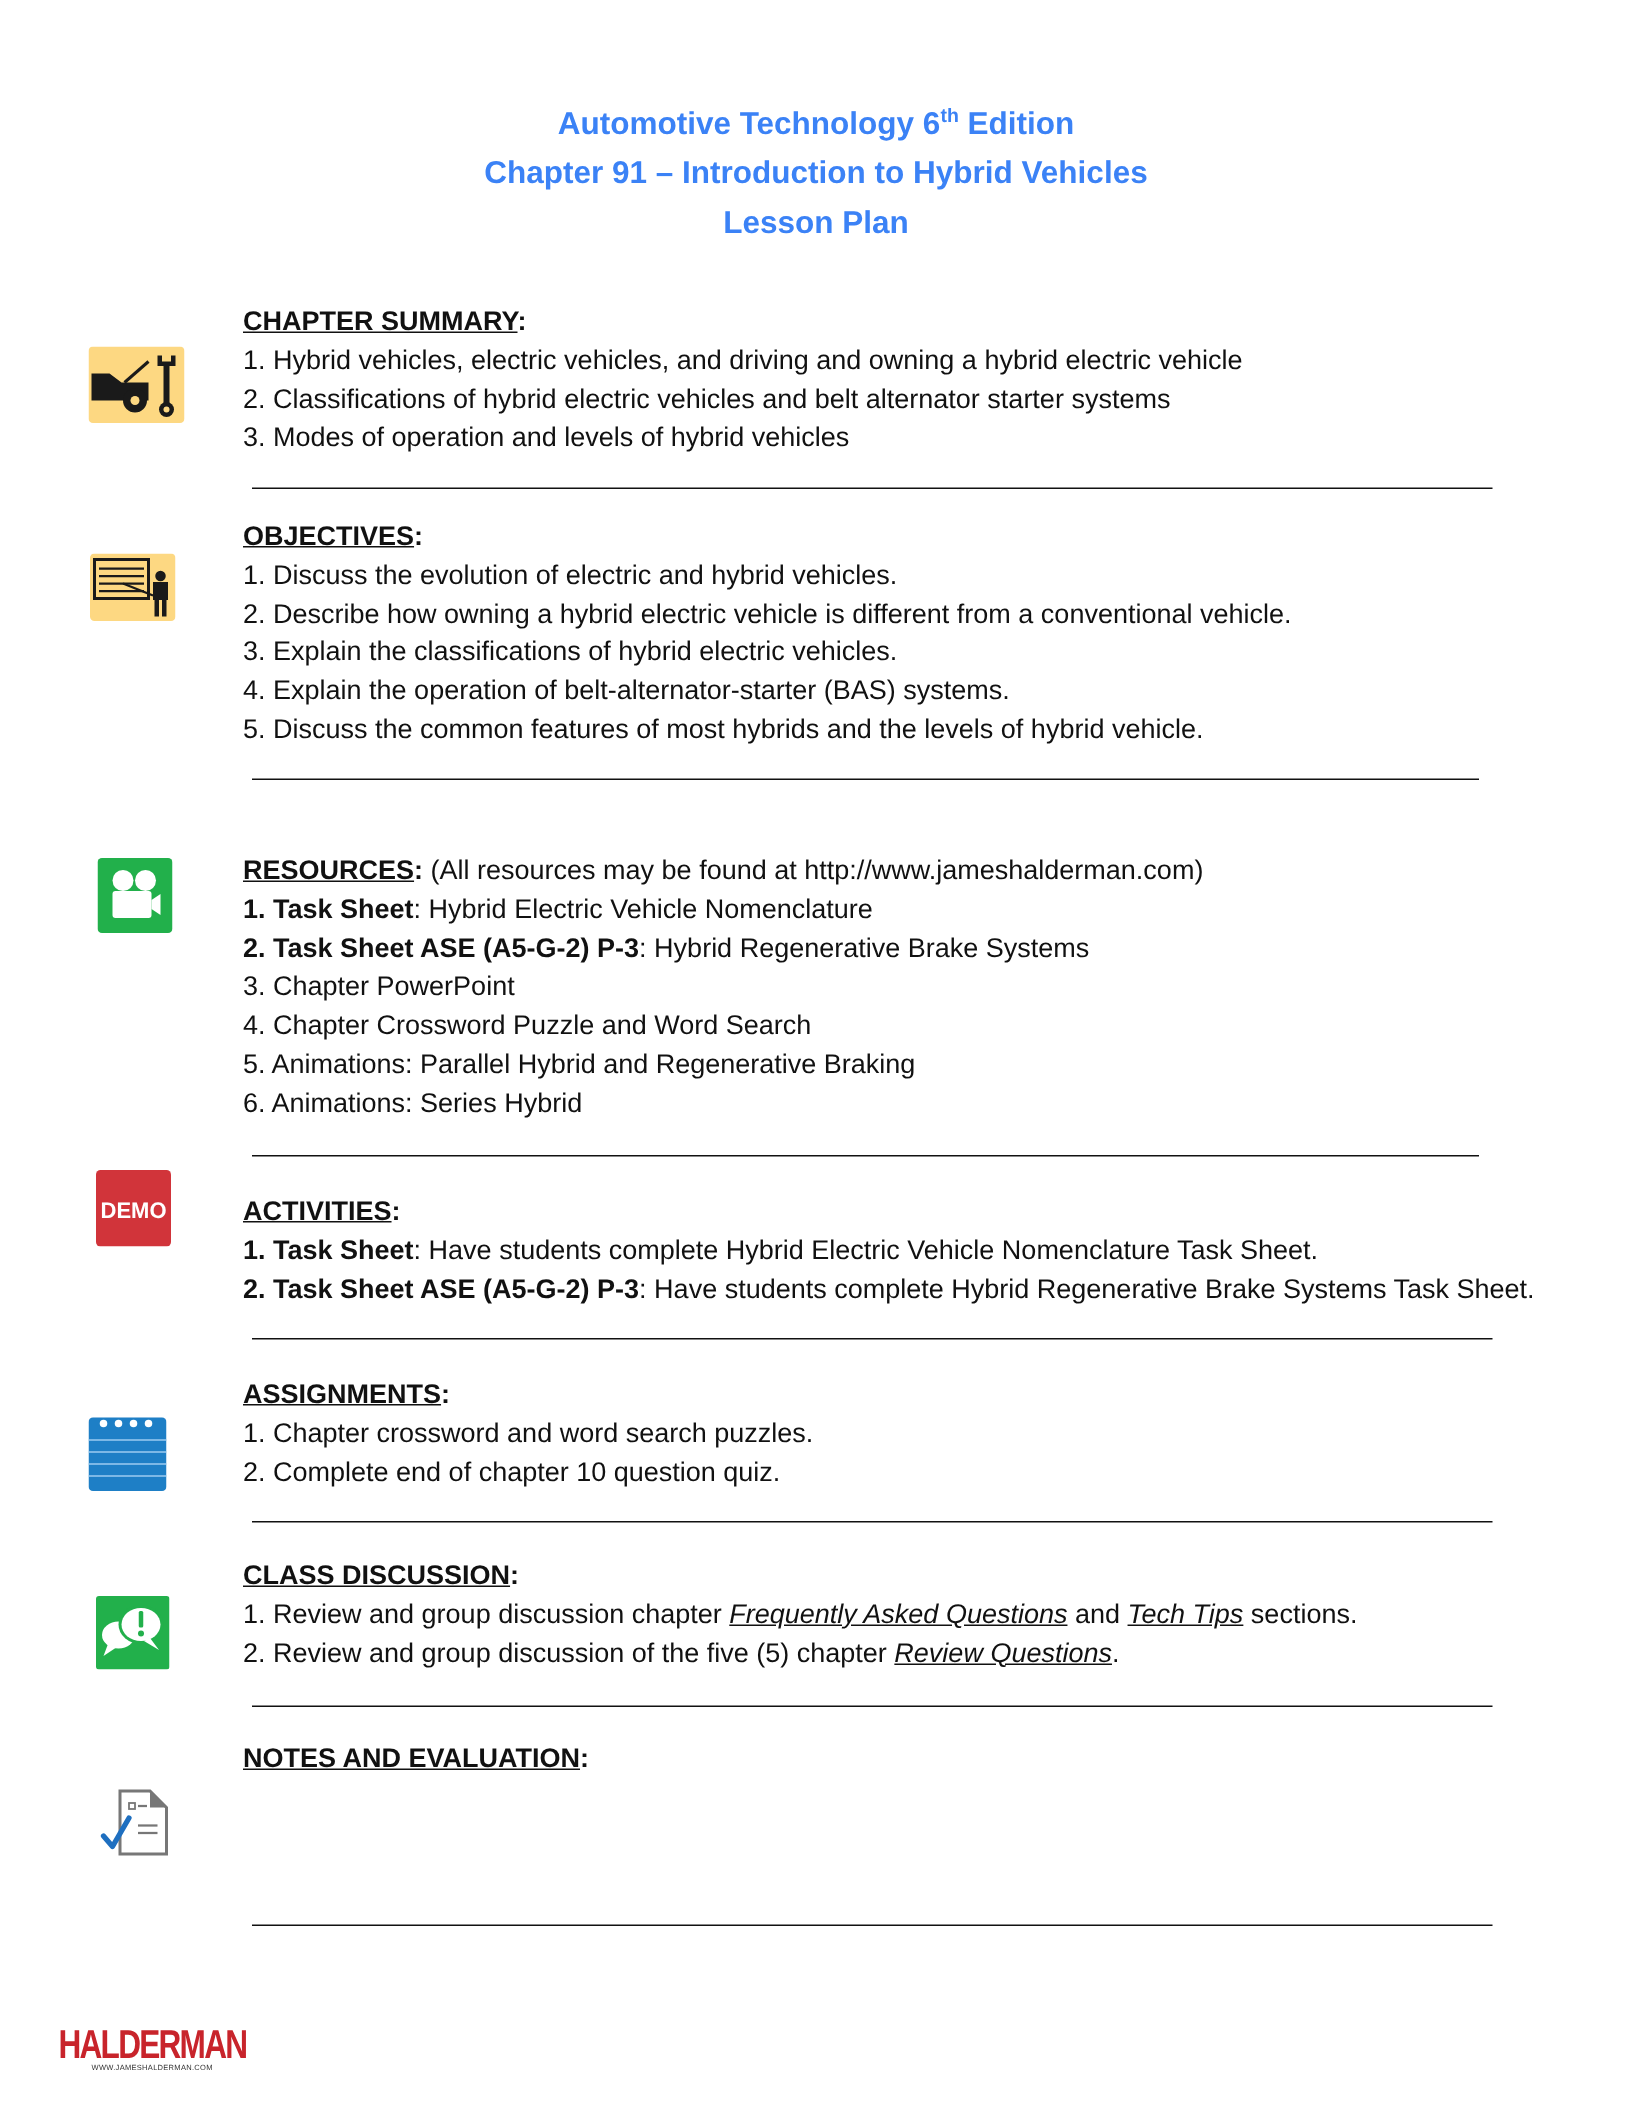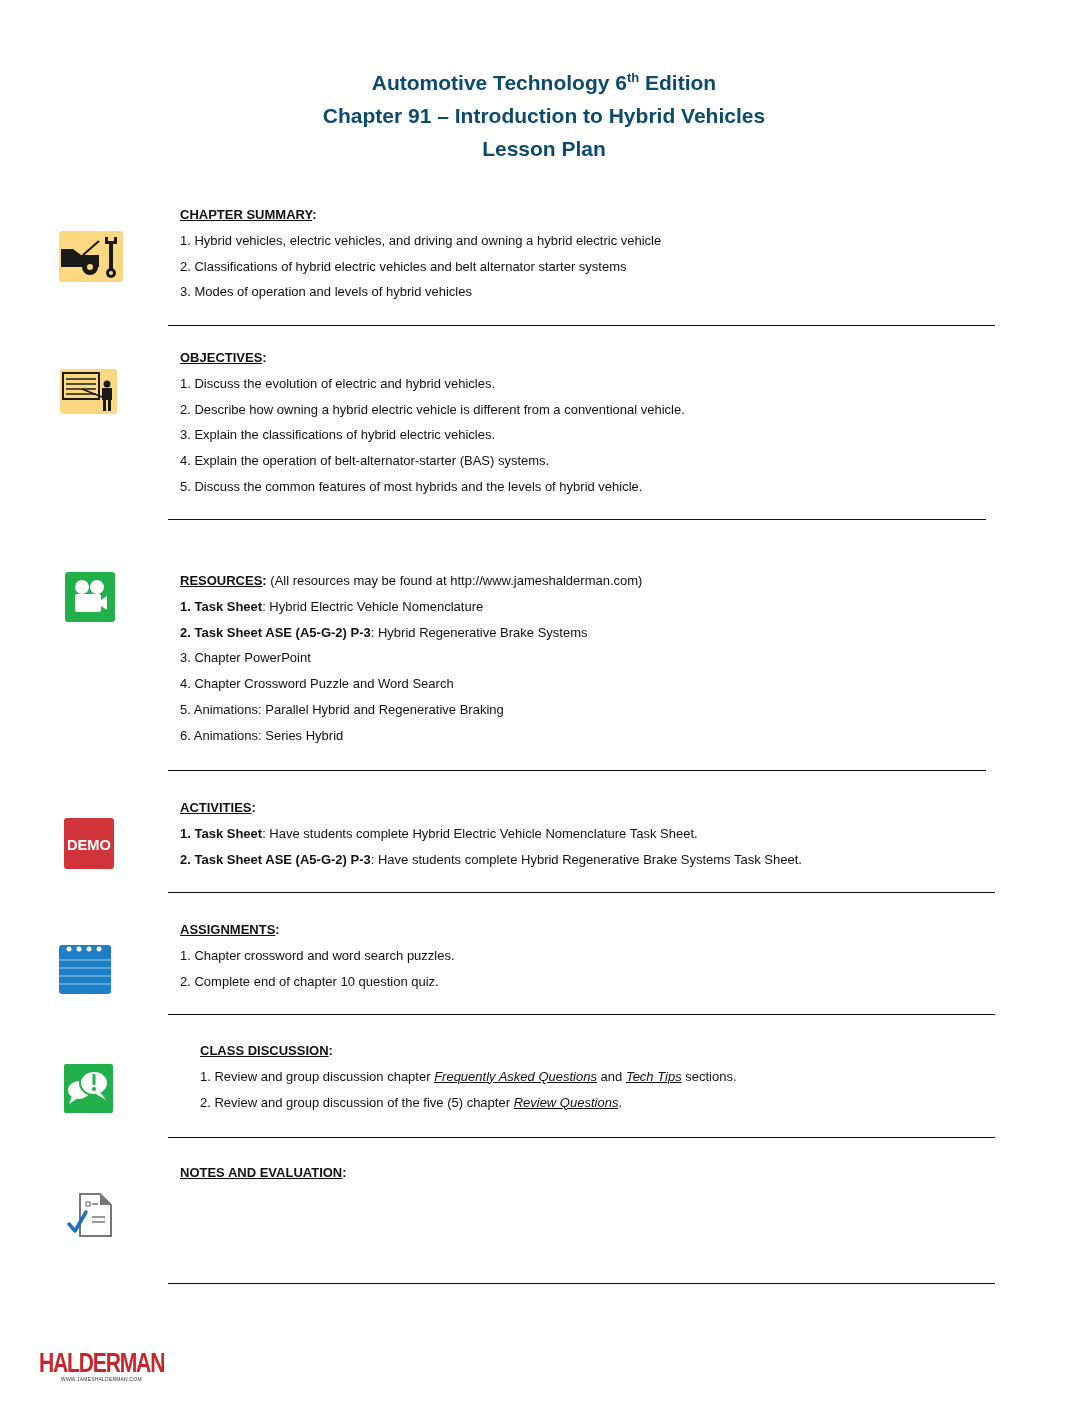--- a/index.html
+++ b/index.html
@@ -1,24 +1,24 @@
 <!DOCTYPE html>
 <html><head>
 <meta charset="utf-8">
 <style>
   html, body { margin: 0; padding: 0; background: #ffffff; }
   body {
     width: 1088px; height: 1408px; position: relative; overflow: hidden;
     font-family: "Liberation Sans", "DejaVu Sans", sans-serif; color: #111;
   }
   .title-block { position: absolute; top: 66px; left: 0; width: 1088px; text-align: center; }
-  .title-line { font-size: 21px; font-weight: bold; line-height: 33px; color: #0c4a6e; }
+  .title-line { font-size: 21px; font-weight: bold; line-height: 33px; color: #3b82f6; }
   .title-line sup { font-size: 13px; vertical-align: super; line-height: 0; }
 
-  .section { position: absolute; left: 180px; font-size: 13px; line-height: 25.8px; }
+  .section { position: absolute; left: 162px; font-size: 18px; line-height: 25.8px; }
   .section .heading { font-weight: bold; }
   .section .heading span.u { text-decoration: underline; }
   .section .line { white-space: nowrap; }
   .section b { font-weight: bold; }
   .section .link { text-decoration: underline; font-style: italic; }
   .divider { position: absolute; left: 168px; height: 0; border-top: 1.3px solid #111; }
 
   .icon { position: absolute; }
   .logo { position: absolute; left: 39px; top: 1350px; width: 96px; }
   .logo-main { font-family: "Liberation Sans", sans-serif; font-weight: bold; color: #c8242b; font-size: 27px; letter-spacing: -1.5px; transform: scaleX(0.78); transform-origin: left; line-height: 26px; display: block; }
@@ -92,21 +92,21 @@
   <div class="line"><b><span class="u" style="text-decoration:underline">RESOURCES</span>:</b><span> (All resources may be found at http://www.jameshalderman.com)</span></div>
   <div class="line"><b>1. Task Sheet</b><span>: Hybrid Electric Vehicle Nomenclature</span></div>
   <div class="line"><b>2. Task Sheet ASE (A5-G-2) P-3</b><span>: Hybrid Regenerative Brake Systems</span></div>
   <div class="line">3. Chapter PowerPoint</div>
   <div class="line">4. Chapter Crossword Puzzle and Word Search</div>
   <div class="line">5. Animations: Parallel Hybrid and Regenerative Braking</div>
   <div class="line">6. Animations: Series Hybrid</div>
 </div>
 <div class="divider" style="top:770px;width:818px;"></div>
 
-<div class="icon" style="left:64px;top:818px;width:50px;height:51px;">
+<div class="icon" style="left:64px;top:780px;width:50px;height:51px;">
   <svg width="50" height="51" viewBox="0 0 50 51">
     <rect x="0" y="0" width="50" height="51" rx="3" fill="#d1343a"></rect>
     <text x="25" y="32" text-anchor="middle" fill="#fff" font-family="Liberation Sans, sans-serif" font-weight="bold" font-size="15" textLength="44" lengthAdjust="spacingAndGlyphs">DEMO</text>
   </svg>
 </div>
 <div class="section" style="top:795px;">
   <div class="heading"><span class="u">ACTIVITIES</span>:</div>
   <div class="line"><b>1. Task Sheet</b><span>: Have students complete Hybrid Electric Vehicle Nomenclature Task Sheet.</span></div>
   <div class="line"><b>2. Task Sheet ASE (A5-G-2) P-3</b><span>: Have students complete Hybrid Regenerative Brake Systems Task Sheet.</span></div>
 </div>
@@ -137,21 +137,21 @@
     <rect x="0" y="0" width="49" height="49" rx="2" fill="#22b04b"></rect>
     <ellipse cx="15" cy="26" rx="11" ry="9" fill="#fff"></ellipse>
     <path d="M8 32 L5 40 L14 34 Z" fill="#fff"></path>
     <ellipse cx="30" cy="19" rx="15" ry="13" fill="#22b04b"></ellipse>
     <ellipse cx="30" cy="19" rx="13" ry="11" fill="#fff"></ellipse>
     <path d="M36 28 L42 36 L32 30 Z" fill="#fff"></path>
     <rect x="28.5" y="10" width="3" height="11" rx="1" fill="#22b04b"></rect>
     <circle cx="30" cy="25" r="2" fill="#22b04b"></circle>
   </svg>
 </div>
-<div class="section" style="top:1038px;margin-left:20px;">
+<div class="section" style="top:1038px;">
   <div class="heading"><span class="u">CLASS DISCUSSION</span>:</div>
   <div class="line"><span>1. Review and group discussion chapter </span><span class="link">Frequently Asked Questions</span><span> and </span><span class="link">Tech Tips</span><span> sections.</span></div>
   <div class="line"><span>2. Review and group discussion of the five (5) chapter </span><span class="link">Review Questions</span><span>.</span></div>
 </div>
 <div class="divider" style="top:1137px;width:827px;"></div>
 
 <div class="icon" style="left:66px;top:1190px;width:48px;height:50px;">
   <svg width="48" height="50" viewBox="0 0 48 50">
     <path d="M14 4 L34 4 L45 15 L45 46 L14 46 Z" fill="#fff" stroke="#777" stroke-width="2"></path>
     <path d="M34 4 L34 15 L45 15 Z" fill="#777"></path>

